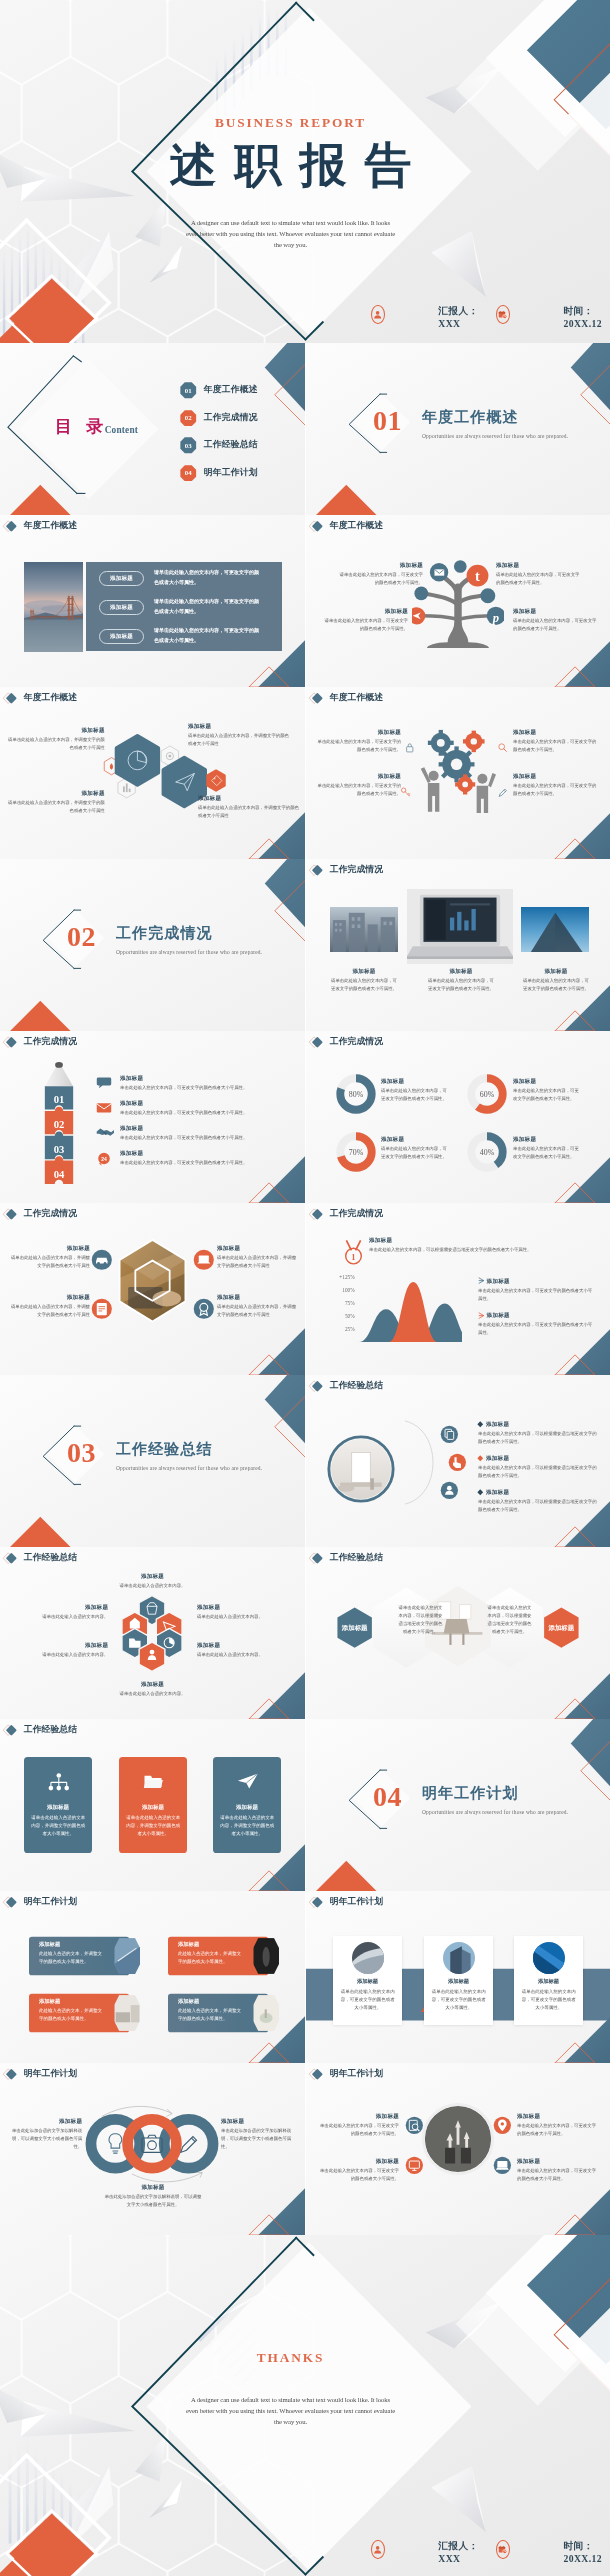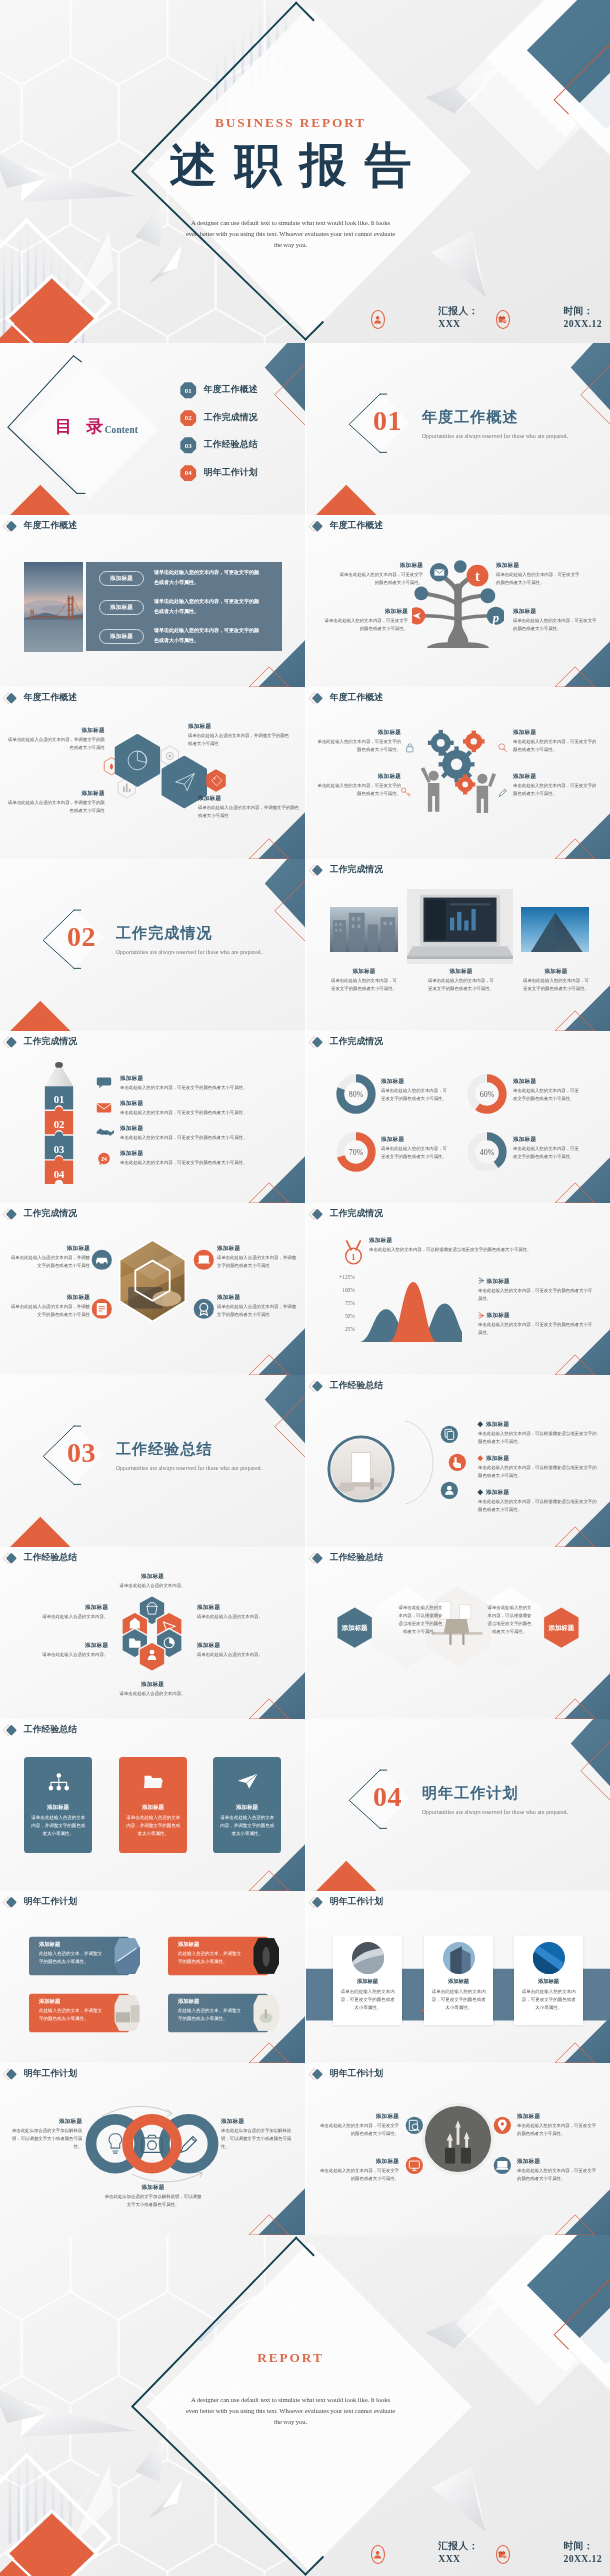--- a/index.html
+++ b/index.html
@@ -14,21 +14,21 @@
   .bgsvg{position:absolute;left:0;top:0;width:100%;height:100%;display:block;}
 
   
   .logo{position:absolute;left:0px;top:0px;z-index:30;}
   .logo svg{display:block;}
   .cover-center{position:absolute;left:136px;top:114px;width:309px;text-align:center;z-index:20;}
   .cv-eyebrow{font-size:13.3px;letter-spacing:1.9px;color:#dd6b4c;font-weight:bold;line-height:1.3;}
   .cv-title{font-size:47px;letter-spacing:18px;color:#1f3c52;font-weight:bold;margin-top:10.8px;line-height:1.0;text-indent:18px;}
   .cv-sub{font-size:6.7px;color:#4d4d4d;line-height:1.62;margin-top:29px;padding:0 49px;letter-spacing:-0.1px;}
   .cover-foot{position:absolute;left:371px;top:305px;z-index:20;display:flex;align-items:center;}
-  .cf-item{display:flex;align-items:flex-end;gap:48px;}
+  .cf-item{display:flex;align-items:flex-start;gap:48px;}
   .cf-ring{width:17px;height:17px;border-radius:50%;border:0.9px solid #e2613f;display:flex;align-items:center;justify-content:center;margin-right:5.7px;}
   .cf-text{font-size:9.7px;color:#2f4858;font-weight:bold;letter-spacing:0.4px;}
   .cf-gap{width:18.7px;}
 
   
   .shead{position:absolute;left:2.2px;top:4.3px;display:flex;align-items:center;z-index:25;}
   .shead-t{font-size:8.8px;color:#2f4858;font-weight:bold;letter-spacing:0.1px;margin-left:0px;}
 
   
   .div-num{position:absolute;left:67px;top:64px;font-size:28px;color:#e2613f;font-weight:bold;letter-spacing:0.4px;line-height:1;z-index:20;}
@@ -1554,21 +1554,21 @@
       <path d="M790,160 L880,70 L970,160 L880,250 Z" fill="#ffffff" opacity=".9"></path>
     </g>
     <g>
       <path d="M430,10 L656,239 L430,468 L204,239 Z" fill="#fdfdfd" opacity=".92"></path>
       <path d="M412,4 L184,239 L425,473" stroke="#12414f" stroke-width="2.6" fill="none" stroke-linecap="square"></path>
       <path d="M412,4 L436,28" stroke="#12414f" stroke-width="2.6" fill="none" stroke-linecap="square"></path>
       <path d="M425,473 L449,449" stroke="#12414f" stroke-width="2.6" fill="none" stroke-linecap="square"></path>
     </g>
   </svg>
   <div class="cover-center">
-    <div class="cv-eyebrow">REPORT</div>
+    <div class="cv-eyebrow">THANKS</div>
     <div class="cv-sub">A designer can use default text to simulate what text would look like. It looks even better with you using this text. Whoever evaluates your text cannot evaluate the way you.</div>
   </div>
   <div class="cover-foot">
     <div class="cf-item">
       <span class="cf-ring">
         <svg width="9.3" height="9.3" viewBox="0 0 16 16">
               <circle cx="8" cy="5" r="3.1" fill="#e2613f"></circle>
               <path d="M1.9 14.6 C2.3 10.6 5 9.2 8 9.2 C11 9.2 13.7 10.6 14.1 14.6 Z" fill="#e2613f"></path>
             </svg>
       </span>

